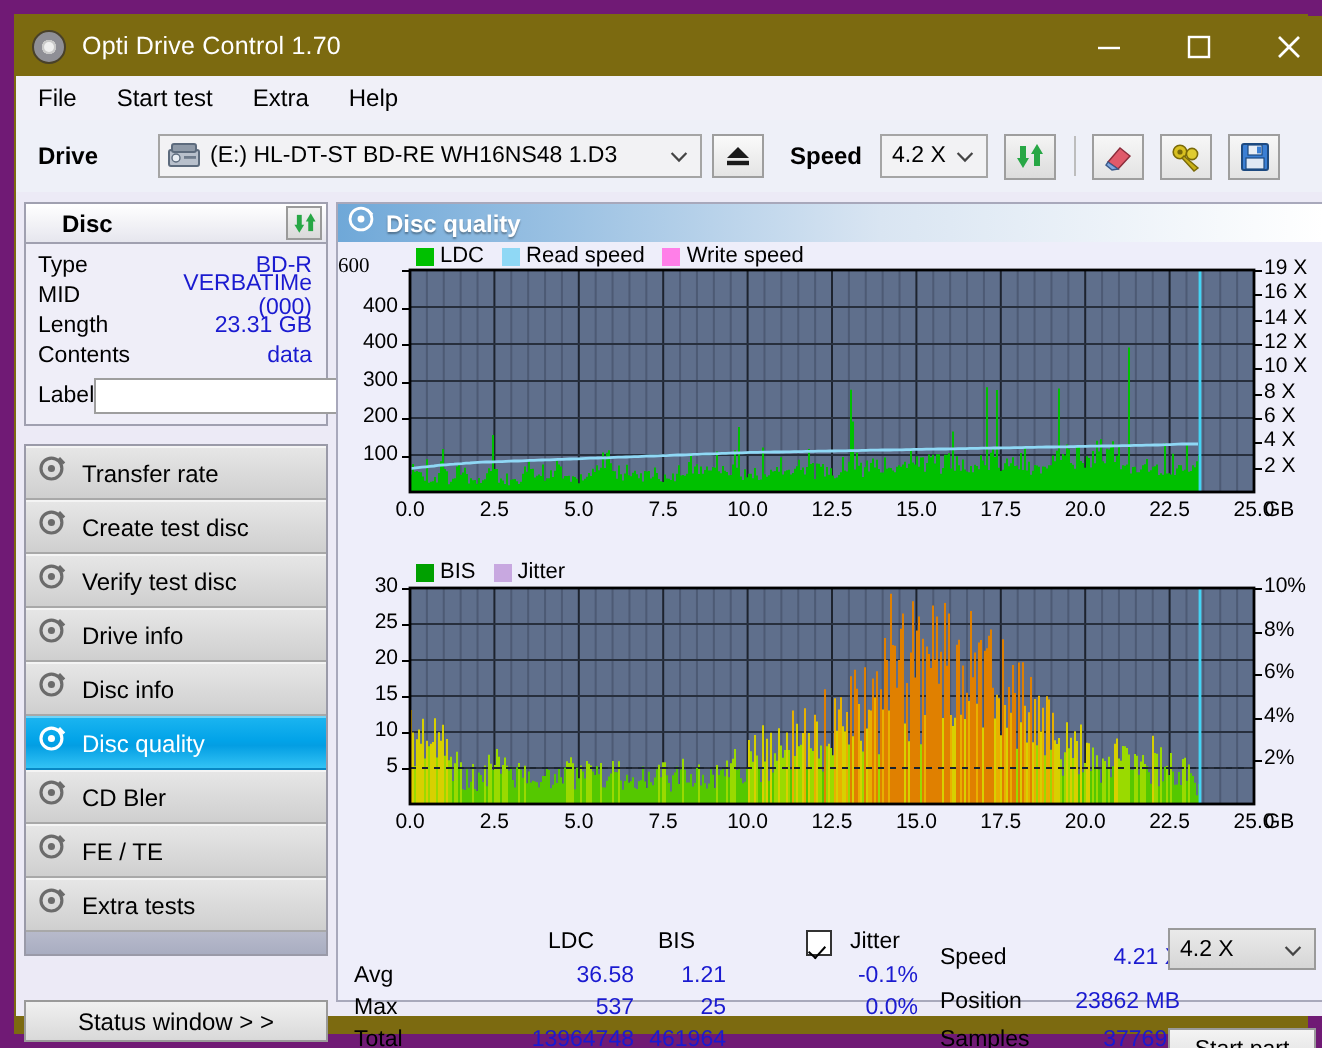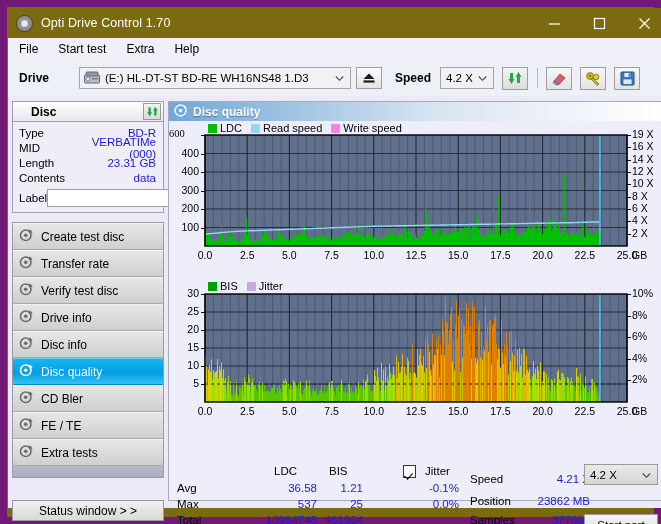--- a/index.html
+++ b/index.html
@@ -409,29 +409,29 @@
         </div>
       </div>
 
       <div id="navlist">
           <div class="navitem">
             <span><svg width="14" height="14" viewBox="0 0 15 15">
                 <circle cx="7.2" cy="7.8" r="5.6" fill="none" stroke="#6b6b6b" stroke-width="1.7"></circle>
                 <circle cx="7.2" cy="7.8" r="1.9" fill="#6b6b6b"></circle>
                 <path d="M11.2 2.2 L14 5.1" stroke="#6b6b6b" stroke-width="1.7"></path>
               </svg></span>
-            <span class="nlabel">Create test disc</span>
+            <span class="nlabel">Transfer rate</span>
           </div>
           <div class="navitem">
             <span><svg width="14" height="14" viewBox="0 0 15 15">
                 <circle cx="7.2" cy="7.8" r="5.6" fill="none" stroke="#6b6b6b" stroke-width="1.7"></circle>
                 <circle cx="7.2" cy="7.8" r="1.9" fill="#6b6b6b"></circle>
                 <path d="M11.2 2.2 L14 5.1" stroke="#6b6b6b" stroke-width="1.7"></path>
               </svg></span>
-            <span class="nlabel">Transfer rate</span>
+            <span class="nlabel">Create test disc</span>
           </div>
           <div class="navitem">
             <span><svg width="14" height="14" viewBox="0 0 15 15">
                 <circle cx="7.2" cy="7.8" r="5.6" fill="none" stroke="#6b6b6b" stroke-width="1.7"></circle>
                 <circle cx="7.2" cy="7.8" r="1.9" fill="#6b6b6b"></circle>
                 <path d="M11.2 2.2 L14 5.1" stroke="#6b6b6b" stroke-width="1.7"></path>
               </svg></span>
             <span class="nlabel">Verify test disc</span>
           </div>
           <div class="navitem">

